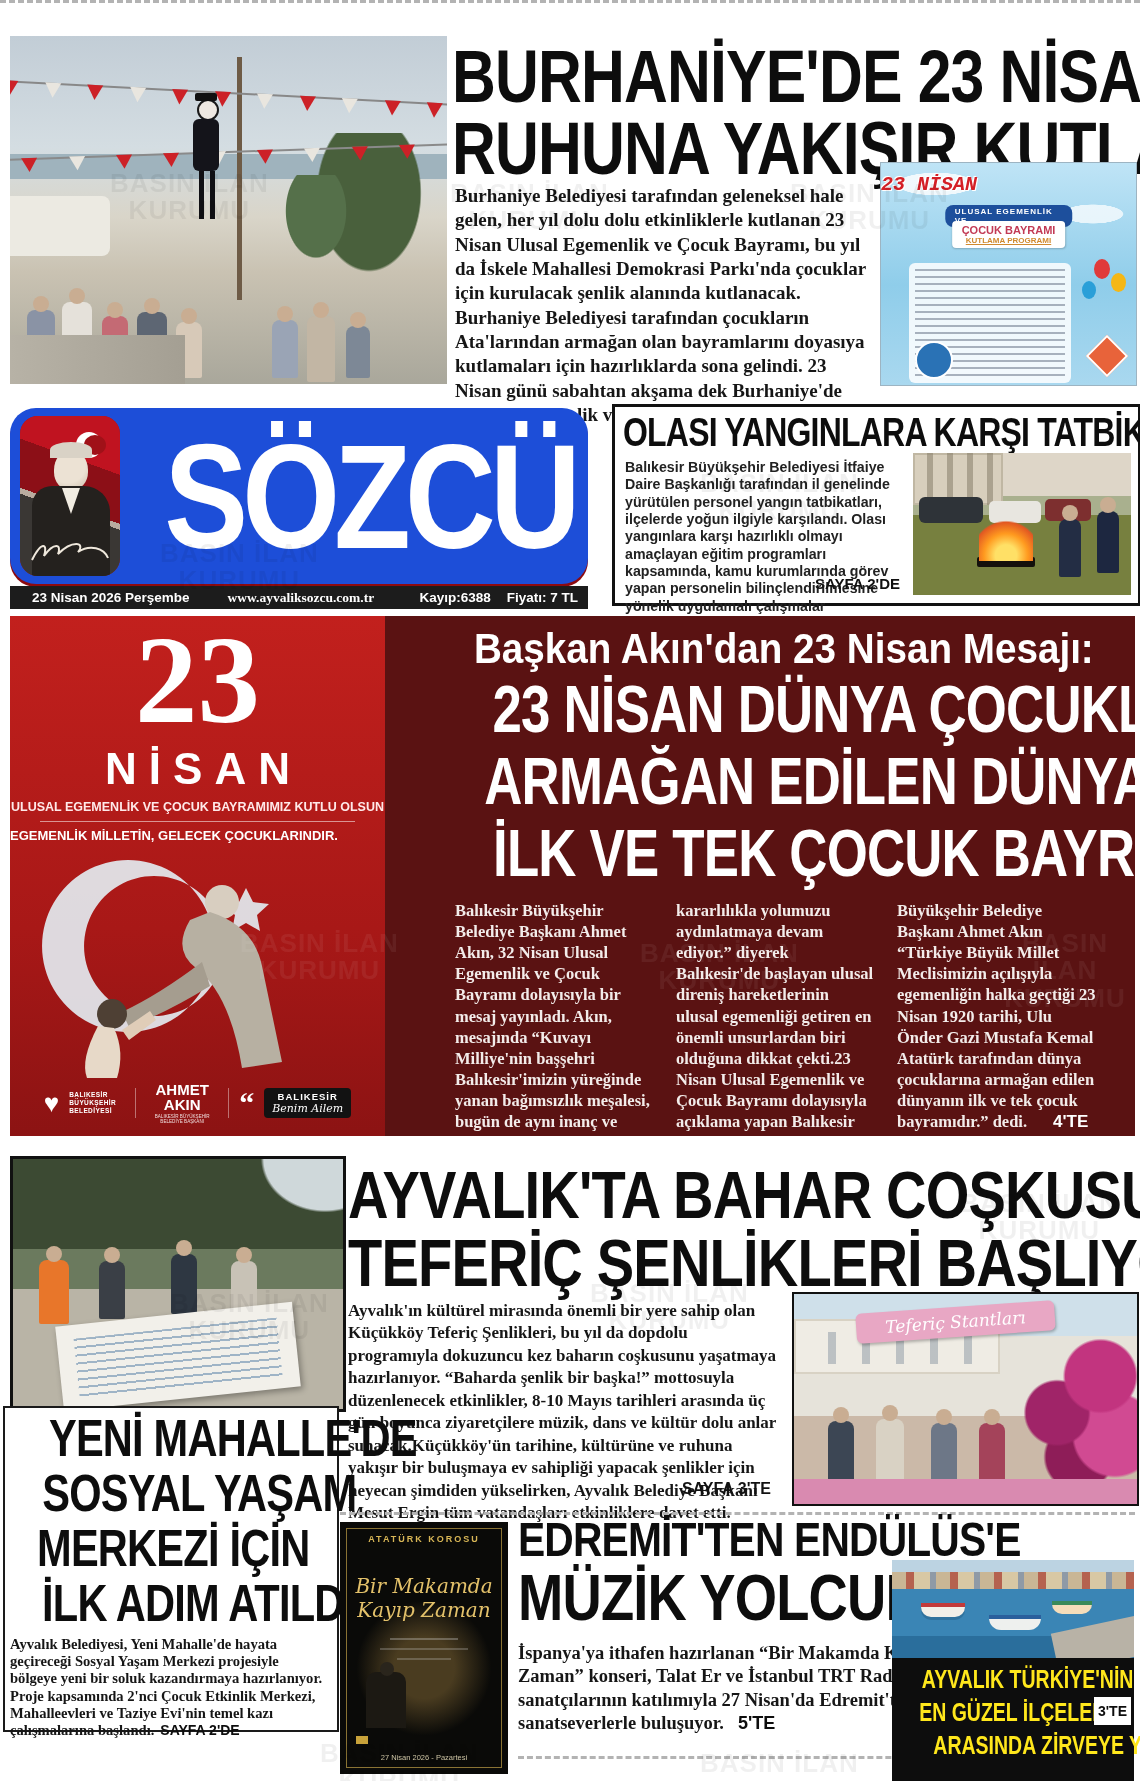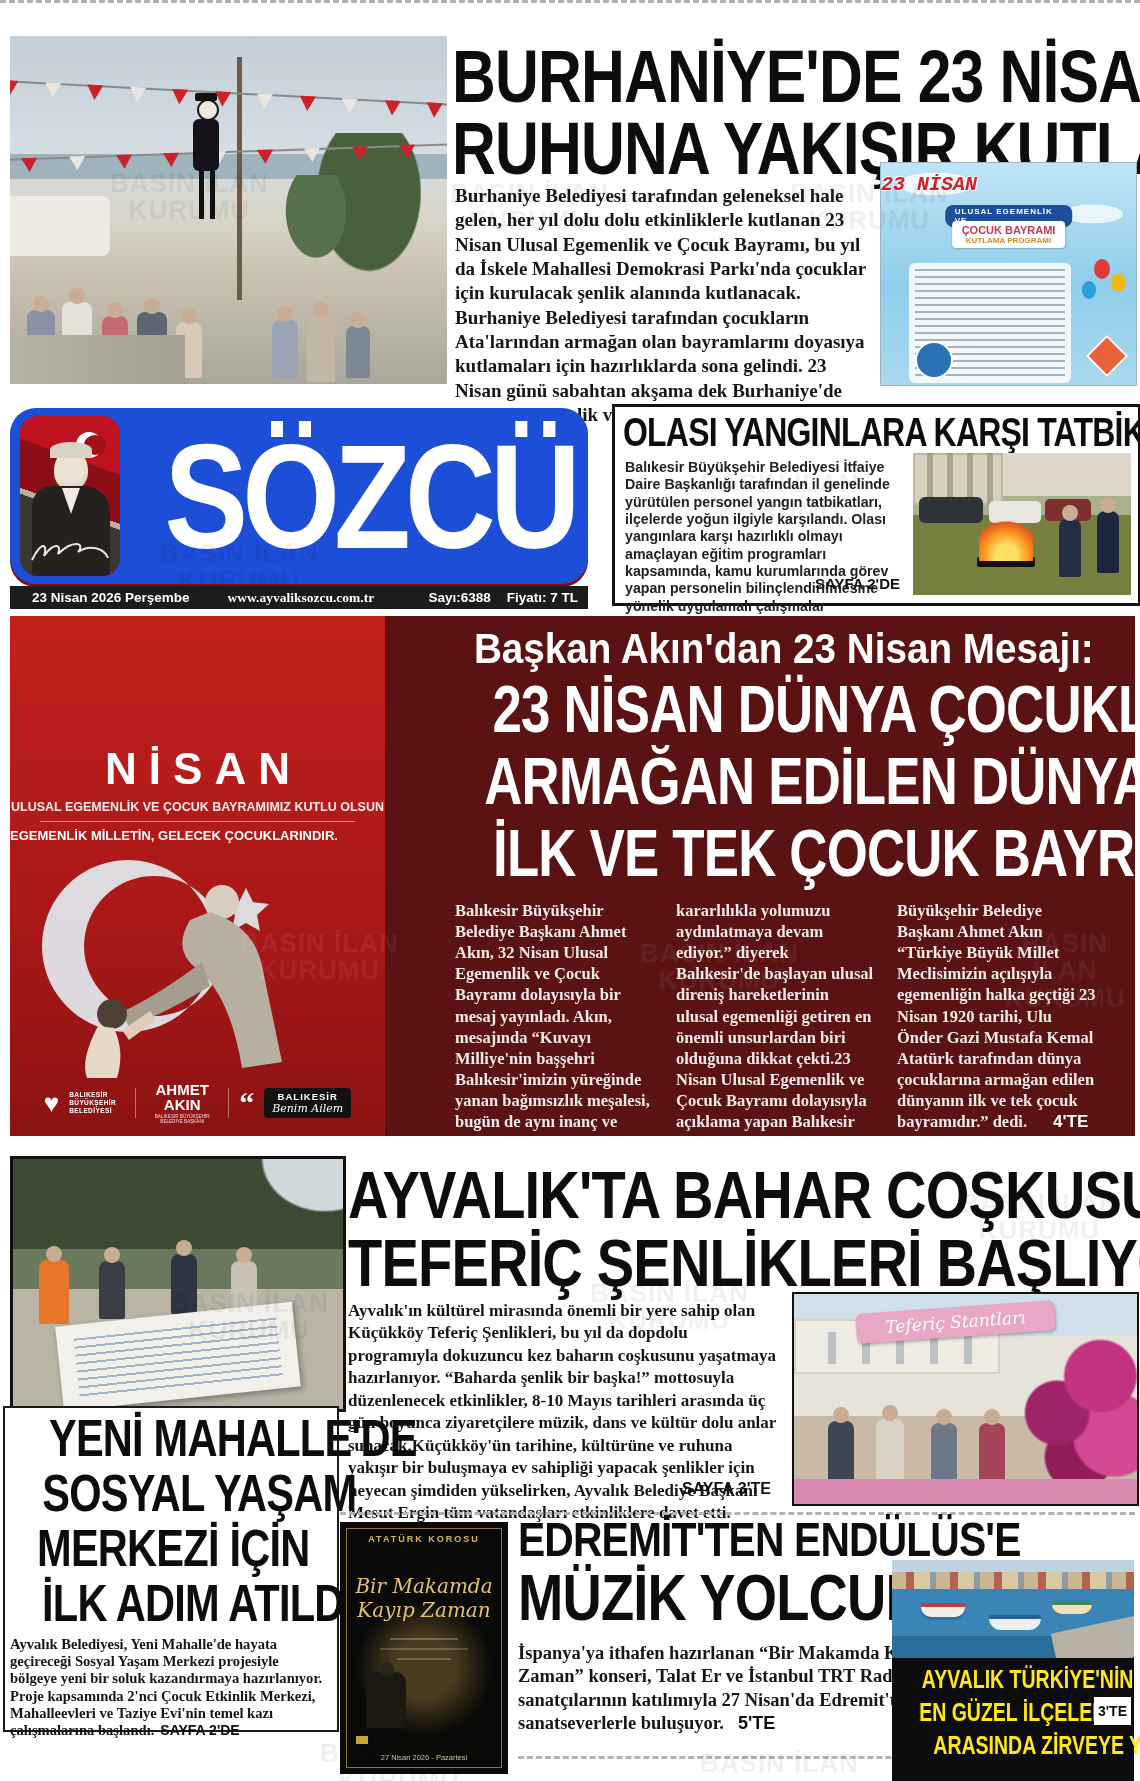--- a/index.html
+++ b/index.html
@@ -103,21 +103,21 @@
        background:linear-gradient(180deg,#bfe4f6 0%,#8fcdea 55%,#a9d8ef 100%);">
     <div class="abs" style="left:10px;top:8px;width:90px;height:26px;background:radial-gradient(ellipse,#ffffffcc 0 60%,transparent 62%);"></div>
     <div class="abs" style="right:8px;top:40px;width:70px;height:22px;background:radial-gradient(ellipse,#ffffffbb 0 60%,transparent 62%);"></div>
     <div class="abs" style="left:0;top:10px;width:100%;font-family:Liberation Mono, monospace;
          font-weight:700;font-style:italic;font-size:20px;color:#d42027;text-shadow:1px 1px 0 #fff,-1px -1px 0 #fff;">23 NİSAN</div>
     <div class="abs" style="left:50%;top:42px;transform:translateX(-50%);background:#1d4f9c;color:#fff;
          font-size:8px;font-weight:700;padding:2px 10px;border-radius:8px;letter-spacing:1px;">ULUSAL EGEMENLİK VE</div>
     <div class="abs" style="left:50%;top:58px;transform:translateX(-50%);background:#fff;border-radius:4px;
          padding:3px 10px;text-align:center;color:#c23a55;font-weight:900;box-shadow:0 1px 2px #0003;">
       <div style="font-size:11px;">ÇOCUK BAYRAMI</div>
-      <div style="font-size:8px;color:#d08a2f;">KUTLAMA PROGRAMI</div>
+      <div style="font-size:8px;color:#d08a2f;text-decoration:underline;">KUTLAMA PROGRAMI</div>
     </div>
     <div class="abs" style="left:28px;top:100px;width:150px;height:108px;background:#ffffffd9;border-radius:6px;
          padding:6px;">
       <div style="width:100%;height:100%;background:repeating-linear-gradient(180deg,#8e99a8 0 2px,transparent 2px 7px);opacity:.75;"></div>
     </div>
     <div class="abs" style="right:26px;top:96px;width:16px;height:20px;border-radius:50%;background:#e03a3a;"></div>
     <div class="abs" style="right:10px;top:110px;width:15px;height:19px;border-radius:50%;background:#f5b715;"></div>
     <div class="abs" style="right:40px;top:118px;width:14px;height:18px;border-radius:50%;background:#2a9fd8;"></div>
     <div class="abs" style="right:14px;bottom:14px;width:26px;height:26px;background:#e8633a;transform:rotate(45deg);border:2px solid #fff;"></div>
     <div class="abs" style="left:34px;bottom:6px;width:34px;height:34px;border-radius:50%;background:#2a72b5;border:2px solid #fff;"></div>
@@ -138,21 +138,21 @@
       </svg>
     </div>
     <div class="abs ctr" style="left:118px;top:0;width:452px;height:176px;text-align:center;line-height:176px;">
       <span class="cond cx85" style="font-size:148px;color:#fff;letter-spacing:-7px;vertical-align:middle;">SÖZCÜ</span>
     </div>
   </div>
   <div class="abs" style="left:10px;top:586px;width:578px;height:23px;background:#1c1c1c;color:#fff;
        display:flex;align-items:center;font-size:13.5px;font-weight:700;">
     <span style="margin-left:22px;">23 Nisan 2026 Perşembe</span>
     <span style="margin-left:38px;font-family:'Liberation Serif',serif;font-weight:700;">www.ayvaliksozcu.com.tr</span>
-    <span style="margin-left:auto;">Sayı:6388</span>
+    <span style="margin-left:auto;">Kayıp:6388</span>
     <span style="margin-left:16px;margin-right:10px;">Fiyatı: 7 TL</span>
   </div>
 
   <div class="abs" style="left:612px;top:404px;width:523px;height:196px;border:3px solid #111;background:#fff;">
     <div class="abs" style="left:8px;top:5px;">
       <span class="cond cx80" style="font-size:40px;">OLASI YANGINLARA KARŞI TATBİKAT</span>
     </div>
     <div class="abs" style="left:10px;top:52px;width:282px;font-family:'Liberation Sans',sans-serif;
          font-weight:700;color:#222;font-size:14.2px;line-height:1.22;">Balıkesir Büyükşehir Belediyesi İtfaiye Daire Başkanlığı tarafından il genelinde yürütülen personel yangın tatbikatları, ilçelerde yoğun ilgiyle karşılandı. Olası yangınlara karşı hazırlıklı olmayı amaçlayan eğitim programları kapsamında, kamu kurumlarında görev yapan personelin bilinçlendirilmesine yönelik uygulamalı çalışmalar gerçekleştirildi.</div>
     <div class="abs" style="left:200px;top:168px;font-size:15px;font-weight:900;color:#111;">SAYFA 2'DE</div>
@@ -170,20 +170,22 @@
            background:radial-gradient(circle at 50% 88%,#ffe066 0 22%,#ff9a1f 45%,#e25822 68%,transparent 72%);"></div>
       <span class="pp" style="left:146px;bottom:18px;width:22px;height:58px;background:#232d44;"></span>
       <span class="pp" style="left:184px;bottom:22px;width:22px;height:62px;background:#1d2740;"></span>
     </div>
   </div>
 
   <div class="abs" style="left:10px;top:616px;width:1125px;height:520px;background:#5a1212;">
 
     <div class="ph abs" style="left:0;top:0;width:375px;height:520px;
          background:linear-gradient(180deg,#c2201d 0%,#a81817 60%,#8c1313 100%);">
+      <div class="abs" style="left:0;top:2px;width:100%;text-align:center;font-family:'Liberation Serif',serif;
+           font-weight:700;font-size:125px;line-height:1;color:#fff;">23</div>
       <div class="abs" style="left:0;top:128px;width:100%;text-align:center;font-weight:800;font-size:44px;
            letter-spacing:12px;color:#fff;text-indent:12px;">NİSAN</div>
       <div class="abs" style="left:0;top:184px;width:100%;text-align:center;font-weight:700;font-size:12.5px;
            color:#ffe9e9;">ULUSAL EGEMENLİK VE ÇOCUK BAYRAMIMIZ KUTLU OLSUN</div>
       <div class="abs" style="left:8%;top:205px;width:84%;border-top:1px solid #ffffff88;"></div>
       <div class="abs" style="left:0;top:212px;width:100%;font-weight:700;font-size:13px;
            color:#fff;">EGEMENLİK MİLLETİN, GELECEK ÇOCUKLARINDIR.</div>
       <svg class="abs" style="left:0;top:238px;" width="375" height="224" viewBox="0 0 375 224">
         <path fill="#e3eaf0" fill-rule="evenodd" d="M118,6 a86,86 0 1,0 0.1,0 z M144,22 a70,70 0 1,0 0.1,0 z" opacity=".92"></path>
         <path fill="#e3eaf0" d="M236,34 l7,14 16,2 -12,11 3,16 -14,-8 -14,8 3,-16 -12,-11 16,-2 z" opacity=".92"></path>

